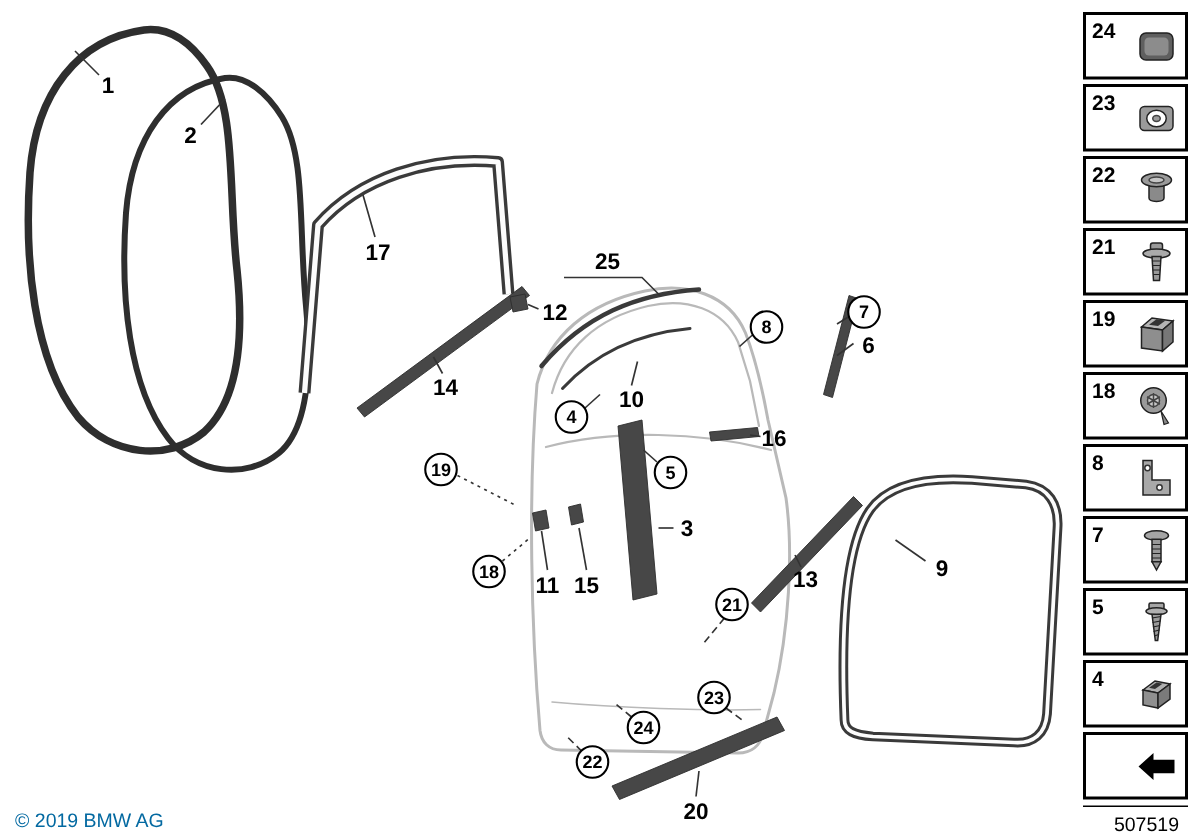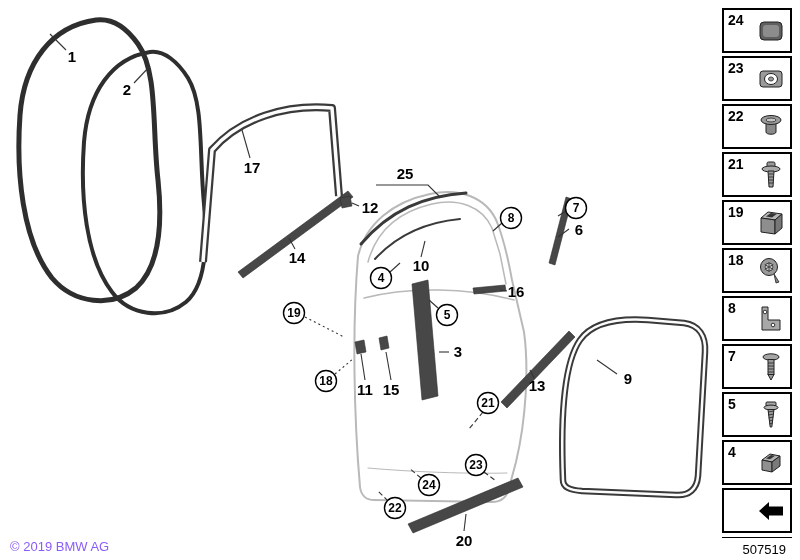--- a/index.html
+++ b/index.html
@@ -20,21 +20,21 @@
   .ld { stroke:#333; stroke-width:1.1; fill:none; }
   .ld-dot  { stroke-dasharray:2 3; }
   .ld-dash { stroke-dasharray:5 3; }
 
   .legend { position:absolute; top:8px; right:8px; width:70px; display:flex; flex-direction:column; gap:3px; }
   .legend-item { border:2px solid #000; background:#fff; height:45px; position:relative; cursor:pointer; }
   .legend-num { position:absolute; top:2px; left:4px; font-size:14px; font-weight:bold; color:#000; }
   .legend-icon { position:absolute; right:4px; top:50%; transform:translateY(-50%); }
 
   .footer-rule { position:absolute; top:537px; right:8px; width:70px; height:1px; background:#000; }
-  .copyright { position:absolute; left:10px; bottom:6px; font-size:13px; color:#8b5cf6; }
+  .copyright { position:absolute; left:10px; bottom:6px; font-size:13px; color:#0369a1; }
   .diagram-number { position:absolute; right:14px; bottom:3px; font-size:13px; color:#000;margin-top:36px; }
 </style>
 </head>
 <body>
 
 <div class="stage">
 
 <svg width="800" height="560" viewBox="0 0 800 560">
 
   <g>

